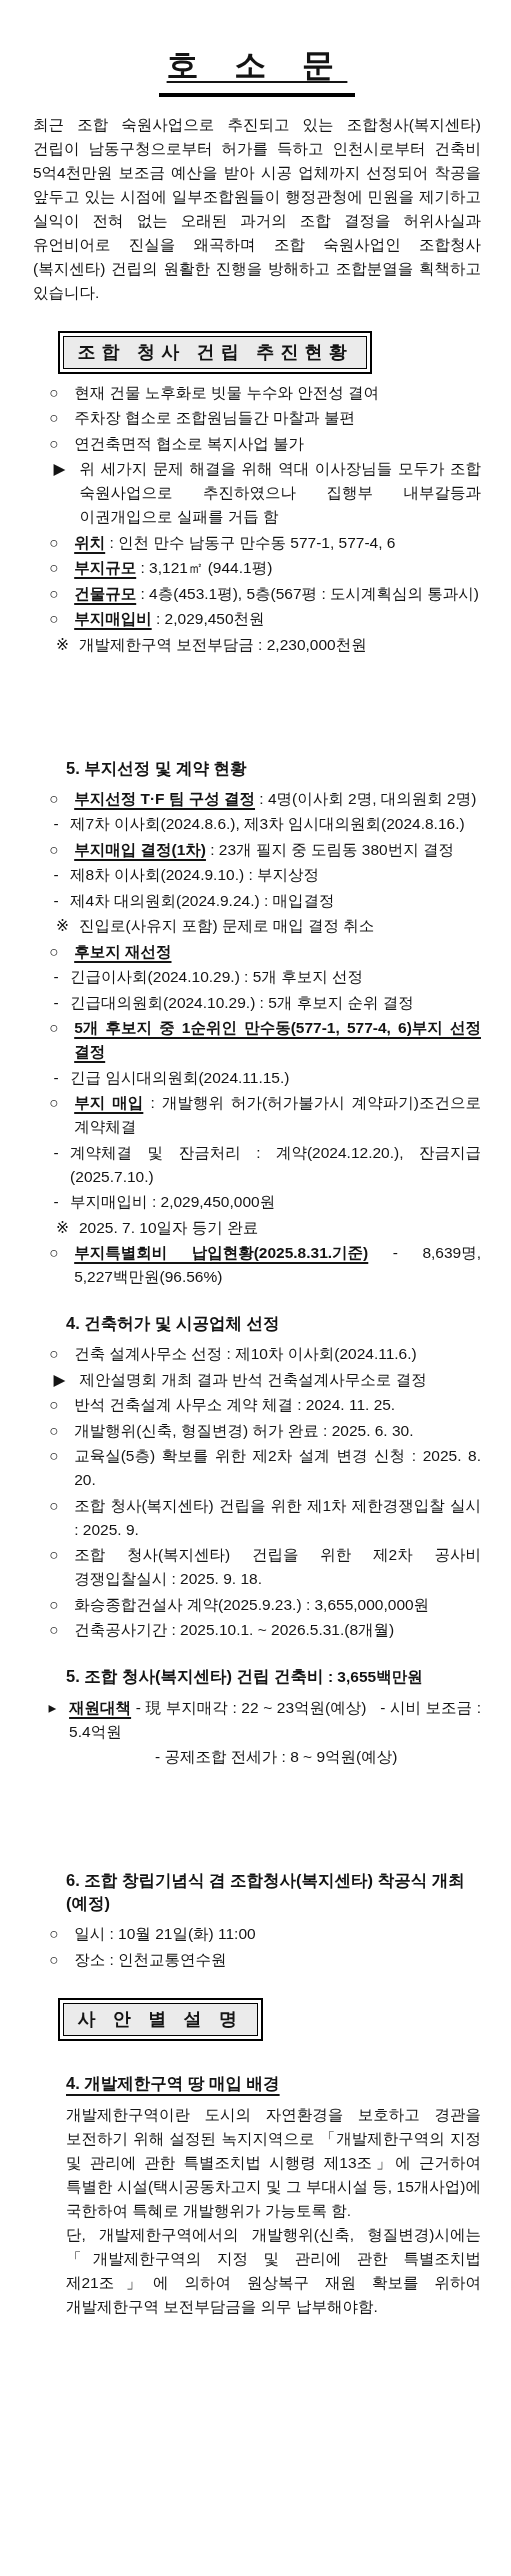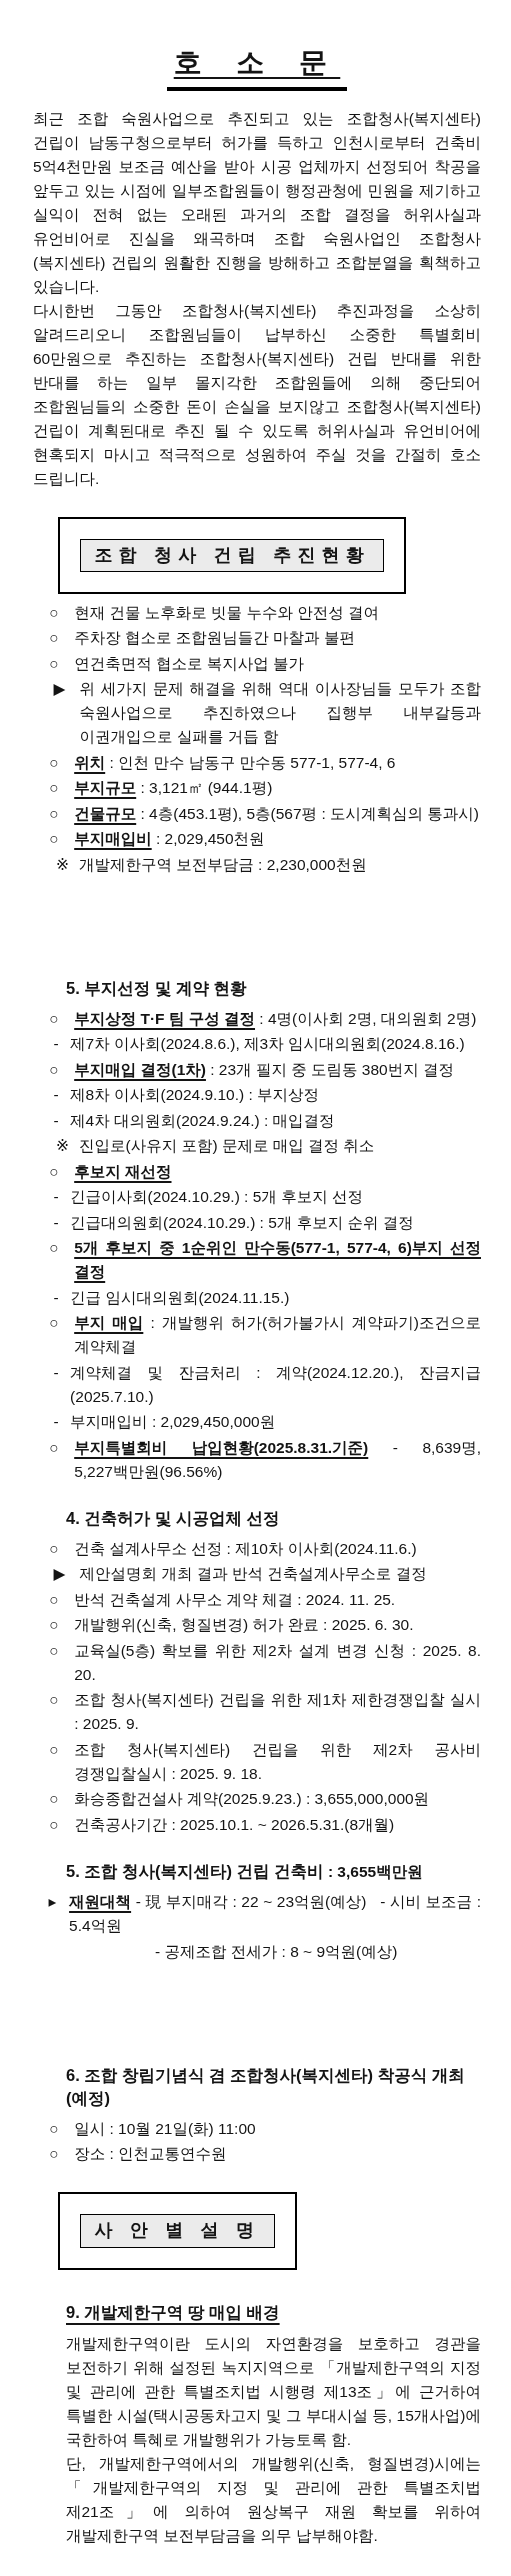--- a/index.html
+++ b/index.html
@@ -1,20 +1,20 @@
 <!DOCTYPE html>
 <html style="font-size:8.2px"><head>
 <meta charset="utf-8">
 <style>
   html,body{margin:0;padding:0;background:#ffffff;}
   body{font-family:"Liberation Sans","DejaVu Sans",sans-serif;color:#141414;}
   .page{width:511px;margin:0 auto;background:#fff;padding:44px 30px 41px 33px;box-sizing:border-box;overflow:hidden;}
   
   .title-row{text-align:center;margin:0 0 15.5px 0;}
-  .title{display:inline-block;font-size:28px;font-weight:bold;letter-spacing:13.4px;
+  .title{display:inline-block;font-size:32px;font-weight:bold;letter-spacing:13.4px;
          padding:0 7.2px 5.2px 7.2px;border-bottom:4.6px solid #000;
          text-decoration:underline;text-decoration-thickness:2.1px;text-underline-offset:5.2px;}
   
   .p,.cont,.o,.dash,.note,.tri,.tri2,.indent2{
      font-size:15.5px;line-height:24px;text-align:justify;word-break:keep-all;}
   .p{margin:0 0 0 33px;}
   .intro{margin:0;}
   .o{margin:1.5px 0 0 8.2px;padding-left:33px;text-indent:-25px;}
   .dash{margin:1.5px 0 0 20.6px;padding-left:16.5px;text-indent:-16.5px;}
   .note{margin:1.5px 0 0 23px;padding-left:23px;text-indent:-23px;}
@@ -27,81 +27,81 @@
   .note .mk{width:23px;}
   .tri .mk{width:26px;}
   .tri2 .mk{width:20.6px;}
   .lbl{font-weight:bold;text-decoration:underline;text-decoration-thickness:1.5px;text-underline-offset:3.6px;}
   
   .h{font-size:16.5px;font-weight:bold;margin:23px 0 7.2px 33px;line-height:23px;}
   .h .sfx{font-size:15.5px;font-weight:bold;}
   .hu{font-size:16.5px;font-weight:bold;margin:25px 0 8.2px 33px;line-height:24px;
       text-decoration:underline;text-decoration-thickness:1.8px;text-underline-offset:4.6px;}
   
-  .box{margin:26px 0 5.2px 25px;display:inline-block;border:2.1px solid #000;padding:20px;background:#fff;}
+  .box{margin:26px 0 5.2px 25px;display:inline-block;border:2.1px solid #000;padding:3px;background:#fff;}
   .box-in{border:1px solid #000;background:#ebebeb;padding:4.1px 13.4px;
           font-size:18px;font-weight:bold;letter-spacing:6.2px;line-height:23px;}
   .box-row{display:block;}
   .gap{width:100%;}
 </style>
 </head>
 <body>
 
 <div class="page">
   <div class="title-row">
     <span class="title">호 소 문</span>
   </div>
 
   <div>
       <div class="p intro">최근 조합 숙원사업으로 추진되고 있는 조합청사(복지센타) 건립이 남동구청으로부터 허가를 득하고 인천시로부터 건축비 5억4천만원 보조금 예산을 받아 시공 업체까지 선정되어 착공을 앞두고 있는 시점에 일부조합원들이 행정관청에 민원을 제기하고 실익이 전혀 없는 오래된 과거의 조합 결정을 허위사실과 유언비어로 진실을 왜곡하며 조합 숙원사업인 조합청사(복지센타) 건립의 원활한 진행을 방해하고 조합분열을 획책하고 있습니다.</div>
-      <div class="p intro">다시한번 그동안 조합청사(복지센타) 추진과정을 소상히 알려드리오니 조합원님들이 납부하신 소중한 특별회비 60만원으로 추진하는 조합청사(복지센타) 건립 반대를 위한 반대를 하는 일부 몰지각한 조합원들에 의해 중단되어 조합원님들의 소중한 돈이 손실을 보지않고 조합청사(복지센타) 건립이 계획된대로 추진 될 수 있도록 허위사실과 유언비어에 현혹되지 마시고 적극적으로 성원하여 주실 것을 간절히 호소 드립니다.</div>
       <div class="box-row"><div class="box"><div class="box-in">조합 청사 건립 추진현황</div></div></div>
       <div class="o"><span class="mk">○</span>현재 건물 노후화로 빗물 누수와 안전성 결여</div>
       <div class="o"><span class="mk">○</span>주차장 협소로 조합원님들간 마찰과 불편</div>
       <div class="o"><span class="mk">○</span>연건축면적 협소로 복지사업 불가</div>
       <div class="tri"><span class="mk">▶</span>위 세가지 문제 해결을 위해 역대 이사장님들 모두가 조합 숙원사업으로 추진하였으나 집행부 내부갈등과 이권개입으로 실패를 거듭 함</div>
       <div class="o"><span class="mk">○</span><span class="lbl">위치</span> : 인천 만수 남동구 만수동 577-1, 577-4, 6</div>
       <div class="o"><span class="mk">○</span><span class="lbl">부지규모</span> : 3,121㎡ (944.1평)</div>
       <div class="o"><span class="mk">○</span><span class="lbl">건물규모</span> : 4층(453.1평), 5층(567평 : 도시계획심의 통과시)</div>
       <div class="o"><span class="mk">○</span><span class="lbl">부지매입비</span> : 2,029,450천원</div>
       <div class="note"><span class="mk">※</span>개발제한구역 보전부담금 : 2,230,000천원</div>
       <div class="gap" style="height: 77px;"></div>
       <div class="h">5. 부지선정 및 계약 현황</div>
-      <div class="o"><span class="mk">○</span><span class="lbl">부지상정 T·F 팀 구성 결정</span> : 4명(이사회 2명, 대의원회 2명)</div>
+      <div class="o"><span class="mk">○</span><span class="lbl">부지선정 T·F 팀 구성 결정</span> : 4명(이사회 2명, 대의원회 2명)</div>
       <div class="dash"><span class="mk">-</span>제7차 이사회(2024.8.6.), 제3차 임시대의원회(2024.8.16.)</div>
       <div class="o"><span class="mk">○</span><span class="lbl">부지매입 결정(1차)</span> : 23개 필지 중 도림동 380번지 결정</div>
       <div class="dash"><span class="mk">-</span>제8차 이사회(2024.9.10.) : 부지상정</div>
       <div class="dash"><span class="mk">-</span>제4차 대의원회(2024.9.24.) : 매입결정</div>
       <div class="note"><span class="mk">※</span>진입로(사유지 포함) 문제로 매입 결정 취소</div>
       <div class="o"><span class="mk">○</span><span class="lbl">후보지 재선정</span></div>
       <div class="dash"><span class="mk">-</span>긴급이사회(2024.10.29.) : 5개 후보지 선정</div>
       <div class="dash"><span class="mk">-</span>긴급대의원회(2024.10.29.) : 5개 후보지 순위 결정</div>
       <div class="o"><span class="mk">○</span><span class="lbl">5개 후보지 중 1순위인 만수동(577-1, 577-4, 6)부지 선정 결정</span></div>
       <div class="dash"><span class="mk">-</span>긴급 임시대의원회(2024.11.15.)</div>
       <div class="o"><span class="mk">○</span><span class="lbl">부지 매입</span> : 개발행위 허가(허가불가시 계약파기)조건으로 계약체결</div>
       <div class="dash"><span class="mk">-</span>계약체결 및 잔금처리 : 계약(2024.12.20.), 잔금지급(2025.7.10.)</div>
       <div class="dash"><span class="mk">-</span>부지매입비 : 2,029,450,000원</div>
+      <div class="note"><span class="mk">※</span>2025. 7. 10일자 등기 완료</div>
       <div class="o"><span class="mk">○</span><span class="lbl">부지특별회비 납입현황(2025.8.31.기준)</span> - 8,639명, 5,227백만원(96.56%)</div>
       <div class="h">4. 건축허가 및 시공업체 선정</div>
       <div class="o"><span class="mk">○</span>건축 설계사무소 선정 : 제10차 이사회(2024.11.6.)</div>
       <div class="tri"><span class="mk">▶</span>제안설명회 개최 결과 반석 건축설계사무소로 결정</div>
       <div class="o"><span class="mk">○</span>반석 건축설계 사무소 계약 체결 : 2024. 11. 25.</div>
       <div class="o"><span class="mk">○</span>개발행위(신축, 형질변경) 허가 완료 : 2025. 6. 30.</div>
       <div class="o"><span class="mk">○</span>교육실(5층) 확보를 위한 제2차 설계 변경 신청 : 2025. 8. 20.</div>
       <div class="o"><span class="mk">○</span>조합 청사(복지센타) 건립을 위한 제1차 제한경쟁입찰 실시 : 2025. 9.</div>
       <div class="o"><span class="mk">○</span>조합 청사(복지센타) 건립을 위한 제2차 공사비 경쟁입찰실시 : 2025. 9. 18.</div>
       <div class="o"><span class="mk">○</span>화승종합건설사 계약(2025.9.23.) : 3,655,000,000원</div>
       <div class="o"><span class="mk">○</span>건축공사기간 : 2025.10.1. ~ 2026.5.31.(8개월)</div>
       <div class="h">5. 조합 청사(복지센타) 건립 건축비<span class="sfx"> : 3,655백만원</span></div>
       <div class="tri2"><span class="mk">▸</span><span class="lbl">재원대책</span> - 現 부지매각 : 22 ~ 23억원(예상)&nbsp;&nbsp; - 시비 보조금 : 5.4억원</div>
       <div class="indent2">- 공제조합 전세가 : 8 ~ 9억원(예상)</div>
       <div class="gap" style="height: 77px;"></div>
       <div class="h">6. 조합 창립기념식 겸 조합청사(복지센타) 착공식 개최(예정)</div>
       <div class="o"><span class="mk">○</span>일시 : 10월 21일(화) 11:00</div>
       <div class="o"><span class="mk">○</span>장소 : 인천교통연수원</div>
       <div class="box-row"><div class="box"><div class="box-in">사 안 별 설 명</div></div></div>
-      <div class="hu">9. 개발제한구역 땅 매입 배경</div>
+      <div class="hu">4. 개발제한구역 땅 매입 배경</div>
       <div class="p">개발제한구역이란 도시의 자연환경을 보호하고 경관을 보전하기 위해 설정된 녹지지역으로 「개발제한구역의 지정 및 관리에 관한 특별조치법 시행령 제13조」에 근거하여 특별한 시설(택시공동차고지 및 그 부대시설 등, 15개사업)에 국한하여 특혜로 개발행위가 가능토록 함.</div>
       <div class="p">단, 개발제한구역에서의 개발행위(신축, 형질변경)시에는 「개발제한구역의 지정 및 관리에 관한 특별조치법 제21조」에 의하여 원상복구 재원 확보를 위하여 개발제한구역 보전부담금을 의무 납부해야함.</div>
     </div>
 
 </div>
 
 
 </body></html>

